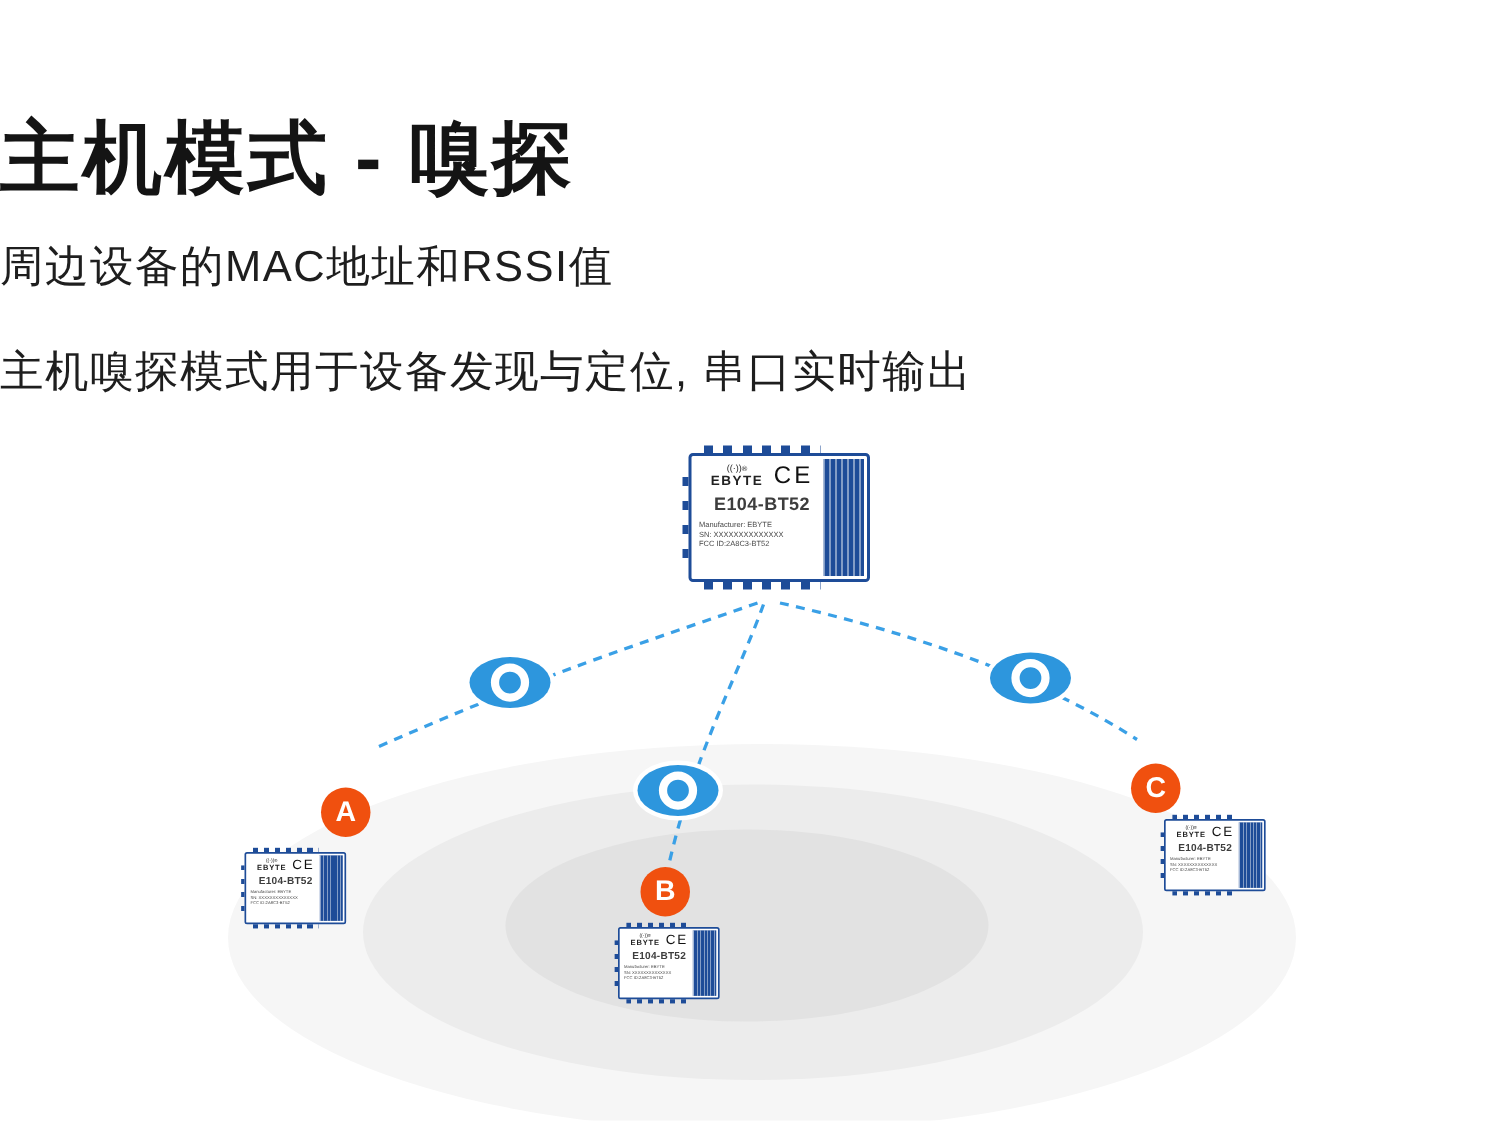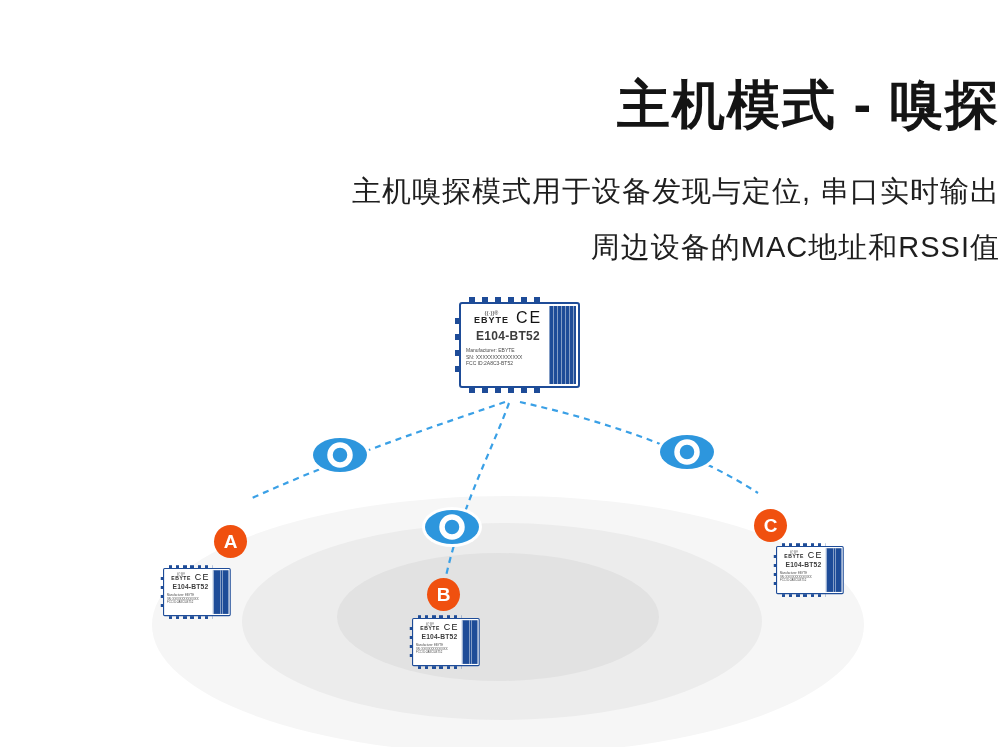--- a/index.html
+++ b/index.html
@@ -1,20 +1,20 @@
 <!DOCTYPE html>
 <html><head>
 <meta charset="utf-8">
 <style>
   html,body{margin:0;padding:0;background:#fff;}
   body{width:1000px;height:747px;overflow:hidden;font-family:"Liberation Sans","DejaVu Sans",sans-serif;}
   .canvas{position:relative;width:1000px;height:747px;background:#fff;}
 
   
-  .header{position:absolute;top:0;left:0;width:1000px;text-align:right;}
+  .header{position:absolute;top:0;left:0;width:1000px;text-align:left;}
   .title{margin-top:70px;font-size:53px;font-weight:700;color:#141414;letter-spacing:2px;}
   .sub{font-size:29px;font-weight:500;color:#1e1e1e;letter-spacing:1px;}
   .sub1{margin-top:30px;}
   .sub2{margin-top:16px;}
 
   
   .ellipse{position:absolute;border-radius:50%;}
   .e1{left:152px;top:496px;width:712px;height:258px;background:#f6f6f6;}
   .e2{left:242px;top:523px;width:520px;height:197px;background:#ececec;}
   .e3{left:337px;top:553px;width:322px;height:128px;background:#e2e2e2;}
@@ -77,22 +77,22 @@
   <div class="ellipse e3"></div>
 
   <svg class="paths" viewBox="0 0 1000 747">
     <path d="M505,402 C430,428 355,452 252,498"></path>
     <path d="M509,403 C492,450 462,505 446,576"></path>
     <path d="M520,402 C600,420 688,448 758,493"></path>
   </svg>
 
   <div class="header">
     <div class="title">主机模式 - 嗅探</div>
+    <div class="sub sub2">周边设备的MAC地址和RSSI值</div>
     <div class="sub sub1">主机嗅探模式用于设备发现与定位, 串口实时输出</div>
-    <div class="sub sub2">周边设备的MAC地址和RSSI值</div>
   </div>
 
   <div class="module mod-center">
     <div class="teeth-top"></div>
     <div class="teeth-bottom"></div>
     <div class="teeth-left"></div>
     <div class="antenna"></div>
     <div class="label">
       <div class="brandrow">
         <div class="brand">

